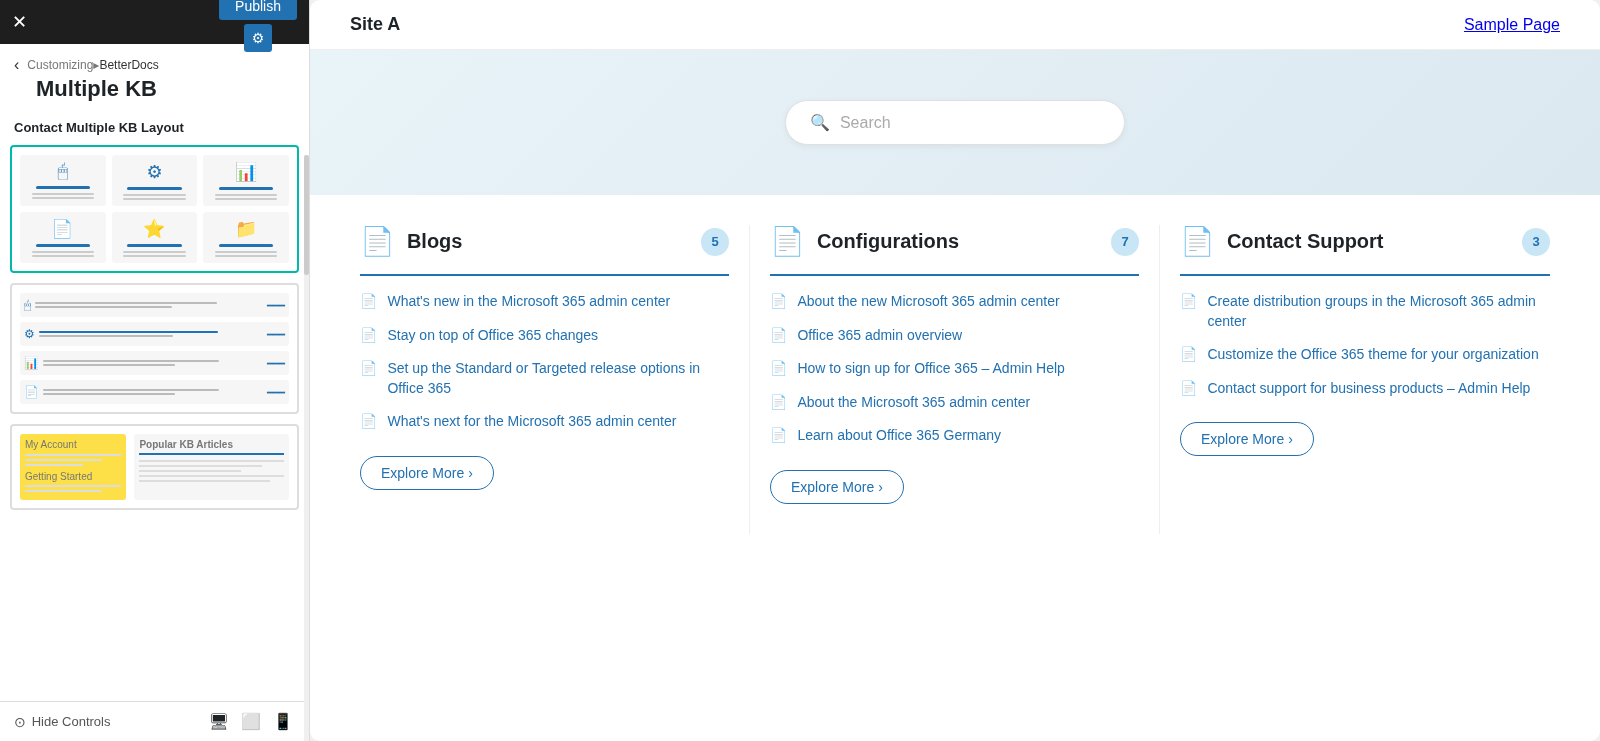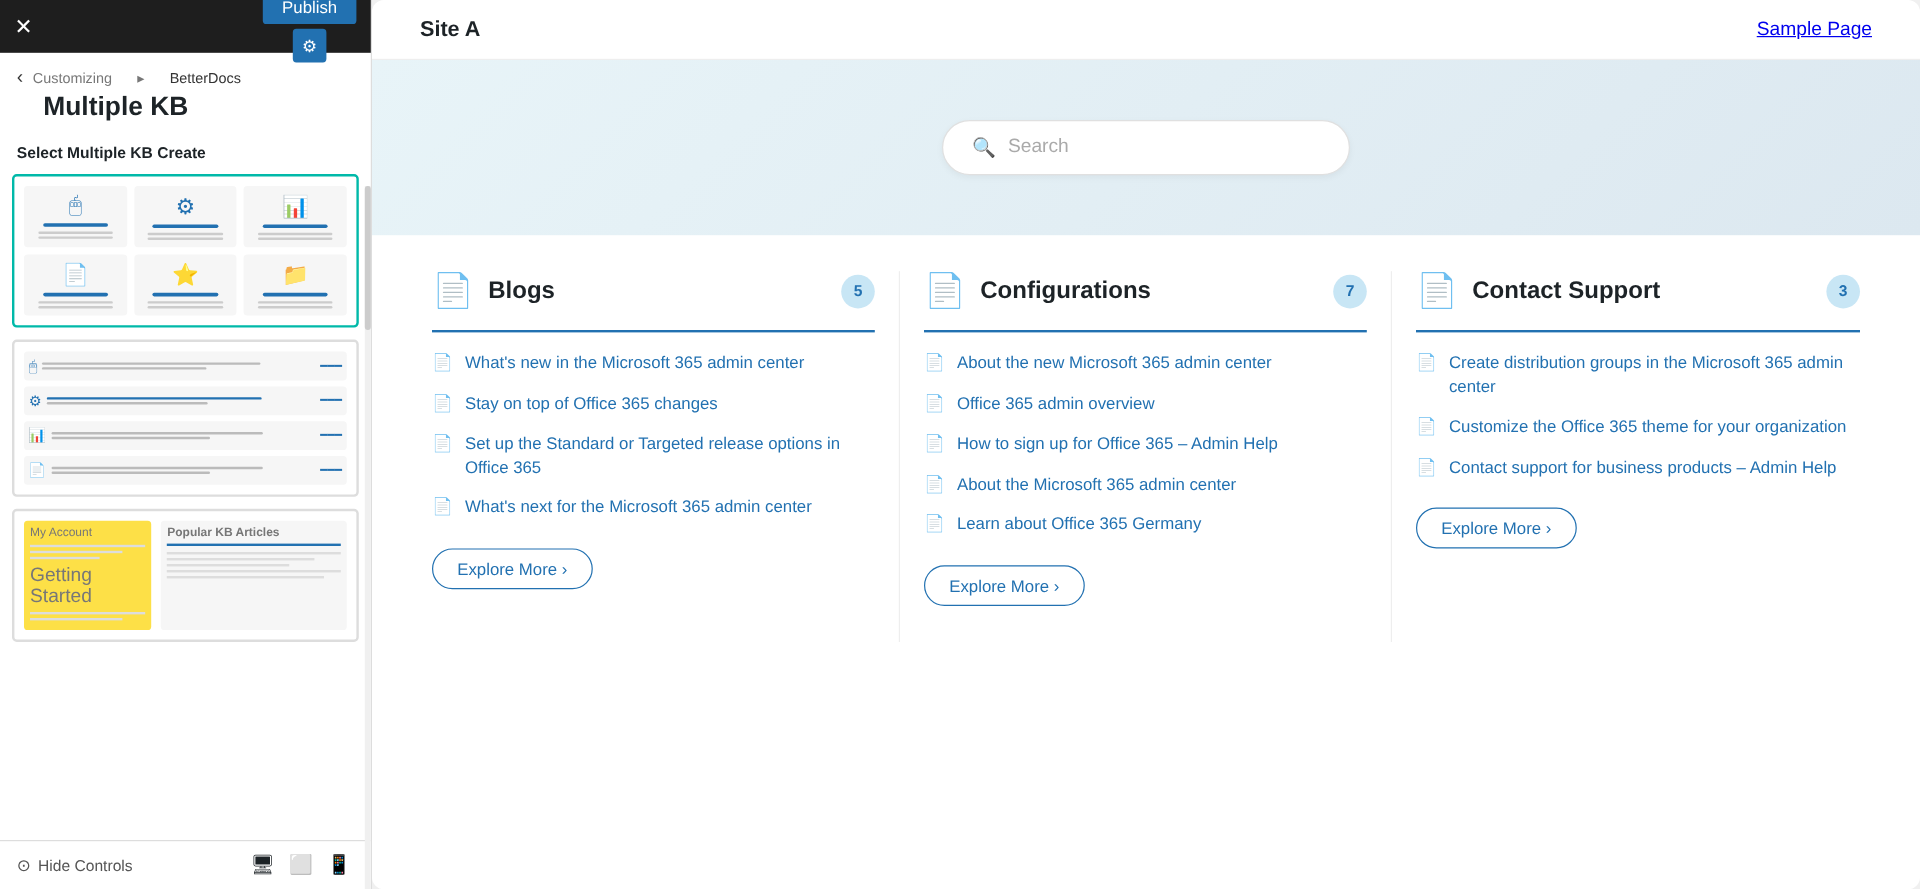--- a/index.html
+++ b/index.html
@@ -79,21 +79,21 @@
       cursor: pointer;
       color: #333;
     }
 
     
     .breadcrumb-area {
       padding: 12px 14px 4px 14px;
       font-size: 12px;
       color: #666;
       display: flex;
-      gap: 21px;
+      gap: 0;
     }
     .breadcrumb-back {
       cursor: pointer;
       color: #333;
       font-size: 16px;
     }
     .breadcrumb-text { font-size: 12px; color: #777; }
     .breadcrumb-sep { font-size: 12px; color: #777; }
     .breadcrumb-current { font-size: 12px; color: #333; font-weight: 500; }
 
@@ -369,21 +369,21 @@
   <div style="display:flex; align-items:center; padding: 12px 14px 0 14px;">
     <span class="breadcrumb-back">‹</span>
     <div class="breadcrumb-area" style="padding:0 0 0 8px;">
       <span class="breadcrumb-text">Customizing</span>
       <span class="breadcrumb-sep">▸</span>
       <span class="breadcrumb-current">BetterDocs</span>
     </div>
   </div>
   <div class="panel-title">Multiple KB</div>
 
-  <div class="section-label">Select Multiple KB Create</div>
+  <div class="section-label">Contact Multiple KB Layout</div>
 
   <div class="layout-grid">
 
     <div class="layout-option selected">
       <div class="layout-grid-inner">
         <div class="layout-cell">
           <span class="layout-cell-icon">🖱</span>
           <div class="layout-cell-line"></div>
           <div class="layout-cell-lines">
               <div class="layout-cell-line-short"></div>
@@ -470,21 +470,21 @@
       </div>
     </div>
 
     <div class="layout-option">
       <div style="display:flex;gap:8px;font-size:11px;color:#555;">
         <div style="flex:1;background:#fde047;padding:5px;border-radius:3px;">
           <div style="font-size:10px;color:#777;margin-bottom:4px;">My Account</div>
           <div style="height:2px;background:#ddd;margin-bottom:3px;"></div>
           <div style="height:2px;background:#ddd;margin-bottom:3px;width:80%;"></div>
           <div style="height:2px;background:#ddd;margin-bottom:3px;width:60%;"></div>
-          <div style="font-size:16px;color:#777;margin:5px 0 3px;">Getting Started</div>
+          <div style="font-size:10px;color:#777;margin:5px 0 3px;">Getting Started</div>
           <div style="height:2px;background:#ddd;margin-bottom:3px;"></div>
           <div style="height:2px;background:#ddd;margin-bottom:3px;width:80%;"></div>
         </div>
         <div style="flex:1.5;background:#f6f6f6;padding:5px;border-radius:3px;">
           <div style="font-size:10px;color:#777;font-weight:600;margin-bottom:3px;">Popular KB Articles</div>
           <div style="height:2px;background:#2271b1;margin-bottom:5px;"></div>
           <div style="height:2px;background:#ddd;margin-bottom:3px;"></div>
           <div style="height:2px;background:#ddd;margin-bottom:3px;width:85%;"></div>
           <div style="height:2px;background:#ddd;margin-bottom:3px;width:70%;"></div>
           <div style="height:2px;background:#ddd;margin-bottom:3px;"></div>

